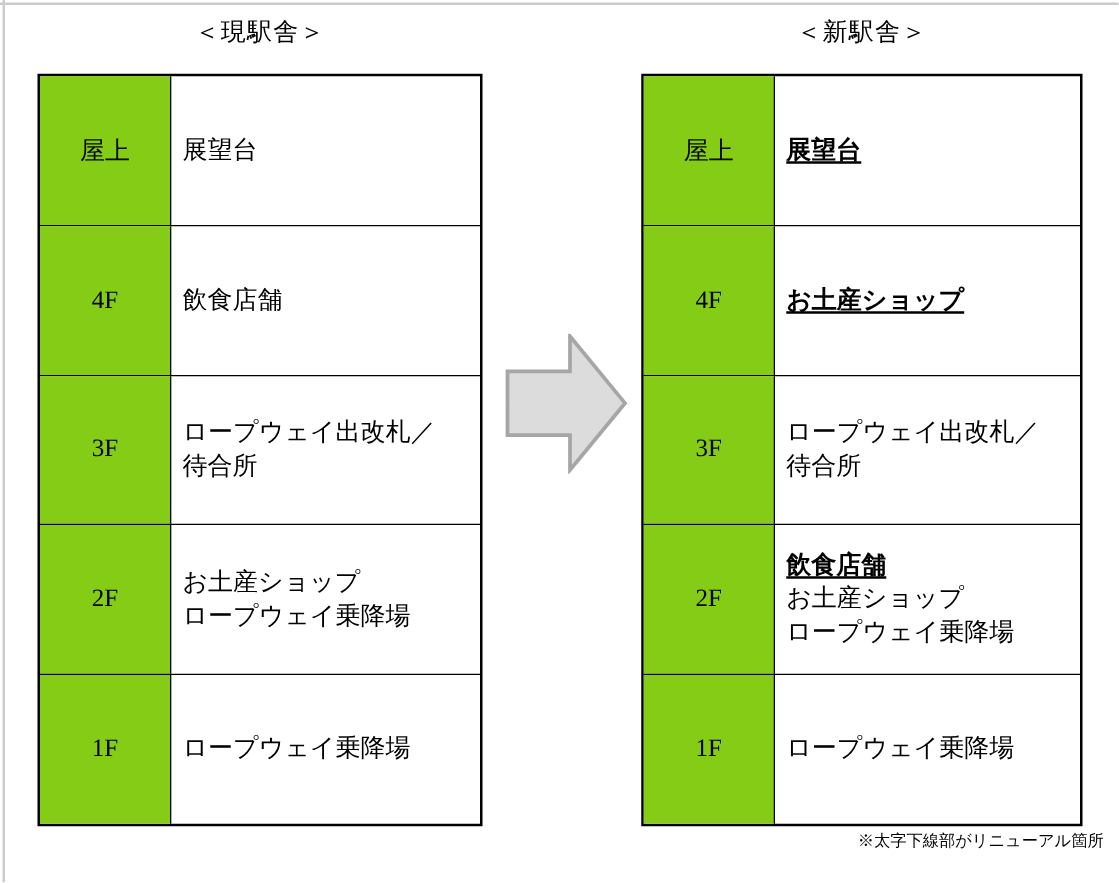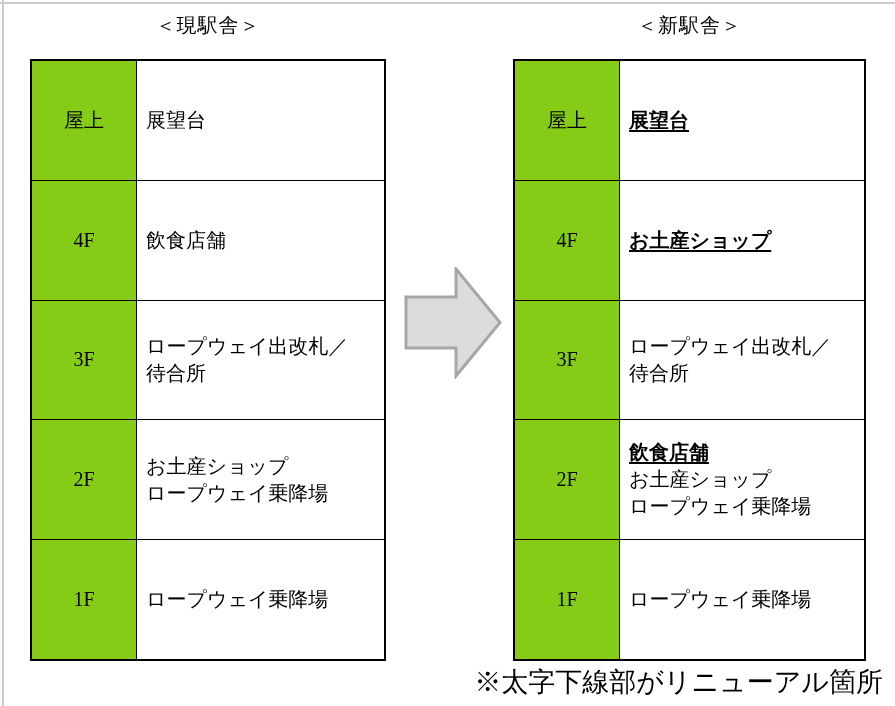--- a/index.html
+++ b/index.html
@@ -55,21 +55,21 @@
     text-decoration:underline;
     text-decoration-thickness:1.5px;
     text-underline-offset:3px;
   }
 
   .arrow-wrap { position:absolute; left:404px; top:267px; width:100px; height:112px; }
 
   .footnote {
     position:absolute;
     right:12px; top:664px;
-    font-size:27px;
+    font-size:13px;
     white-space:nowrap;
   }
 </style>
 </head>
 <body>
 
 <div class="page">
   <div class="frame-top"></div>
   <div class="frame-left"></div>
 

